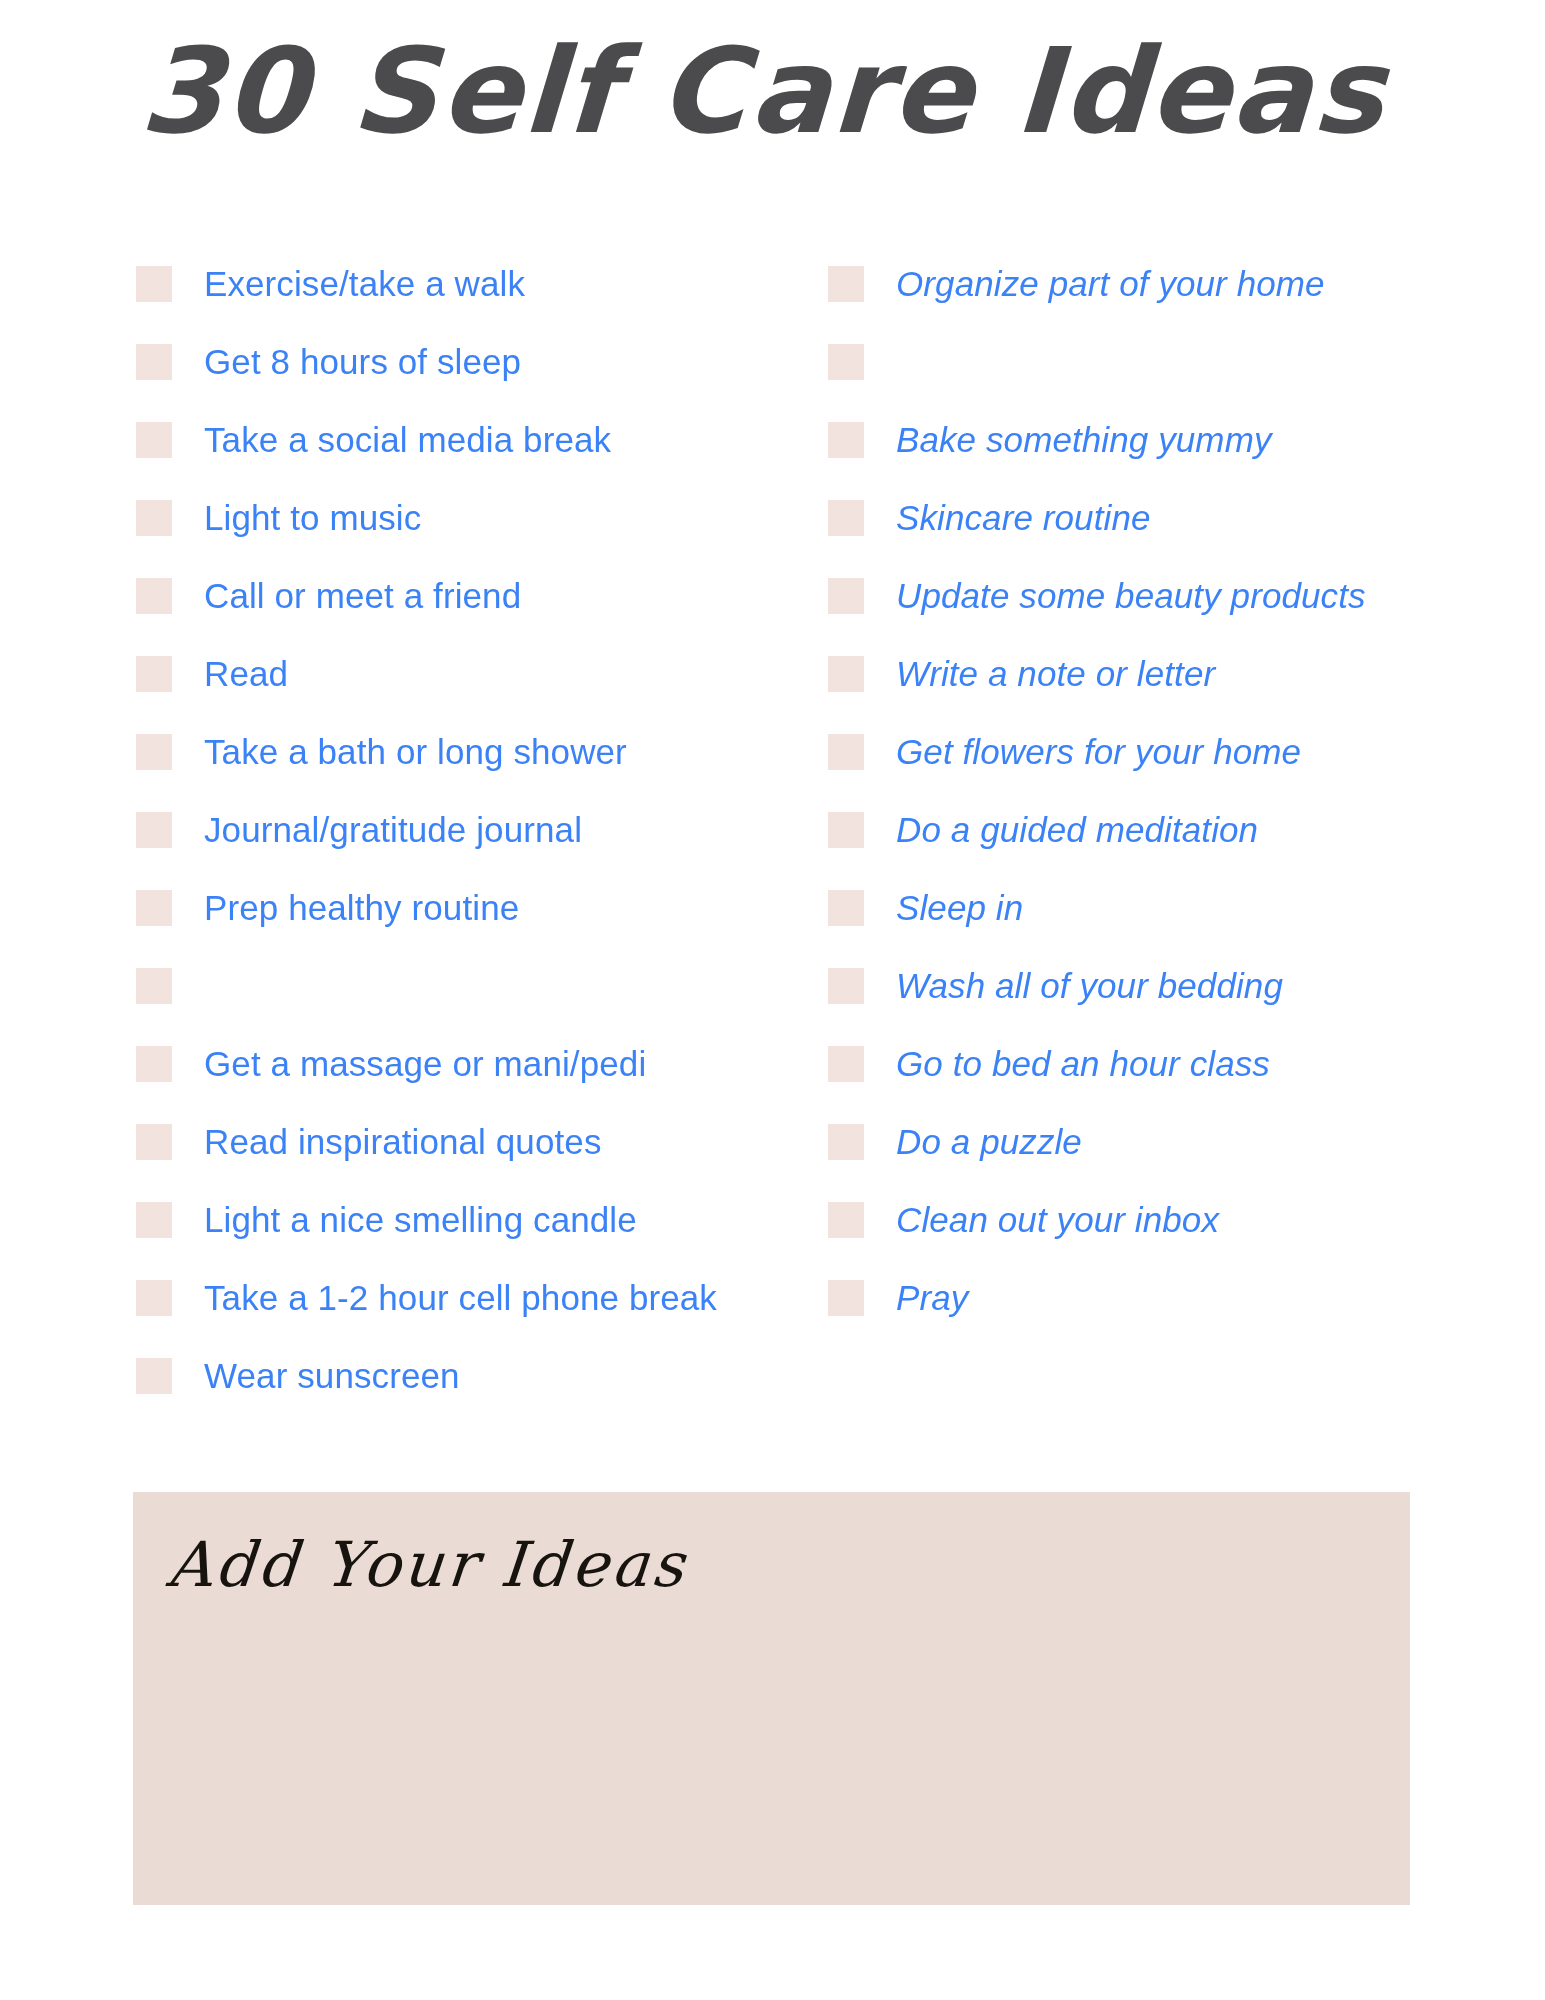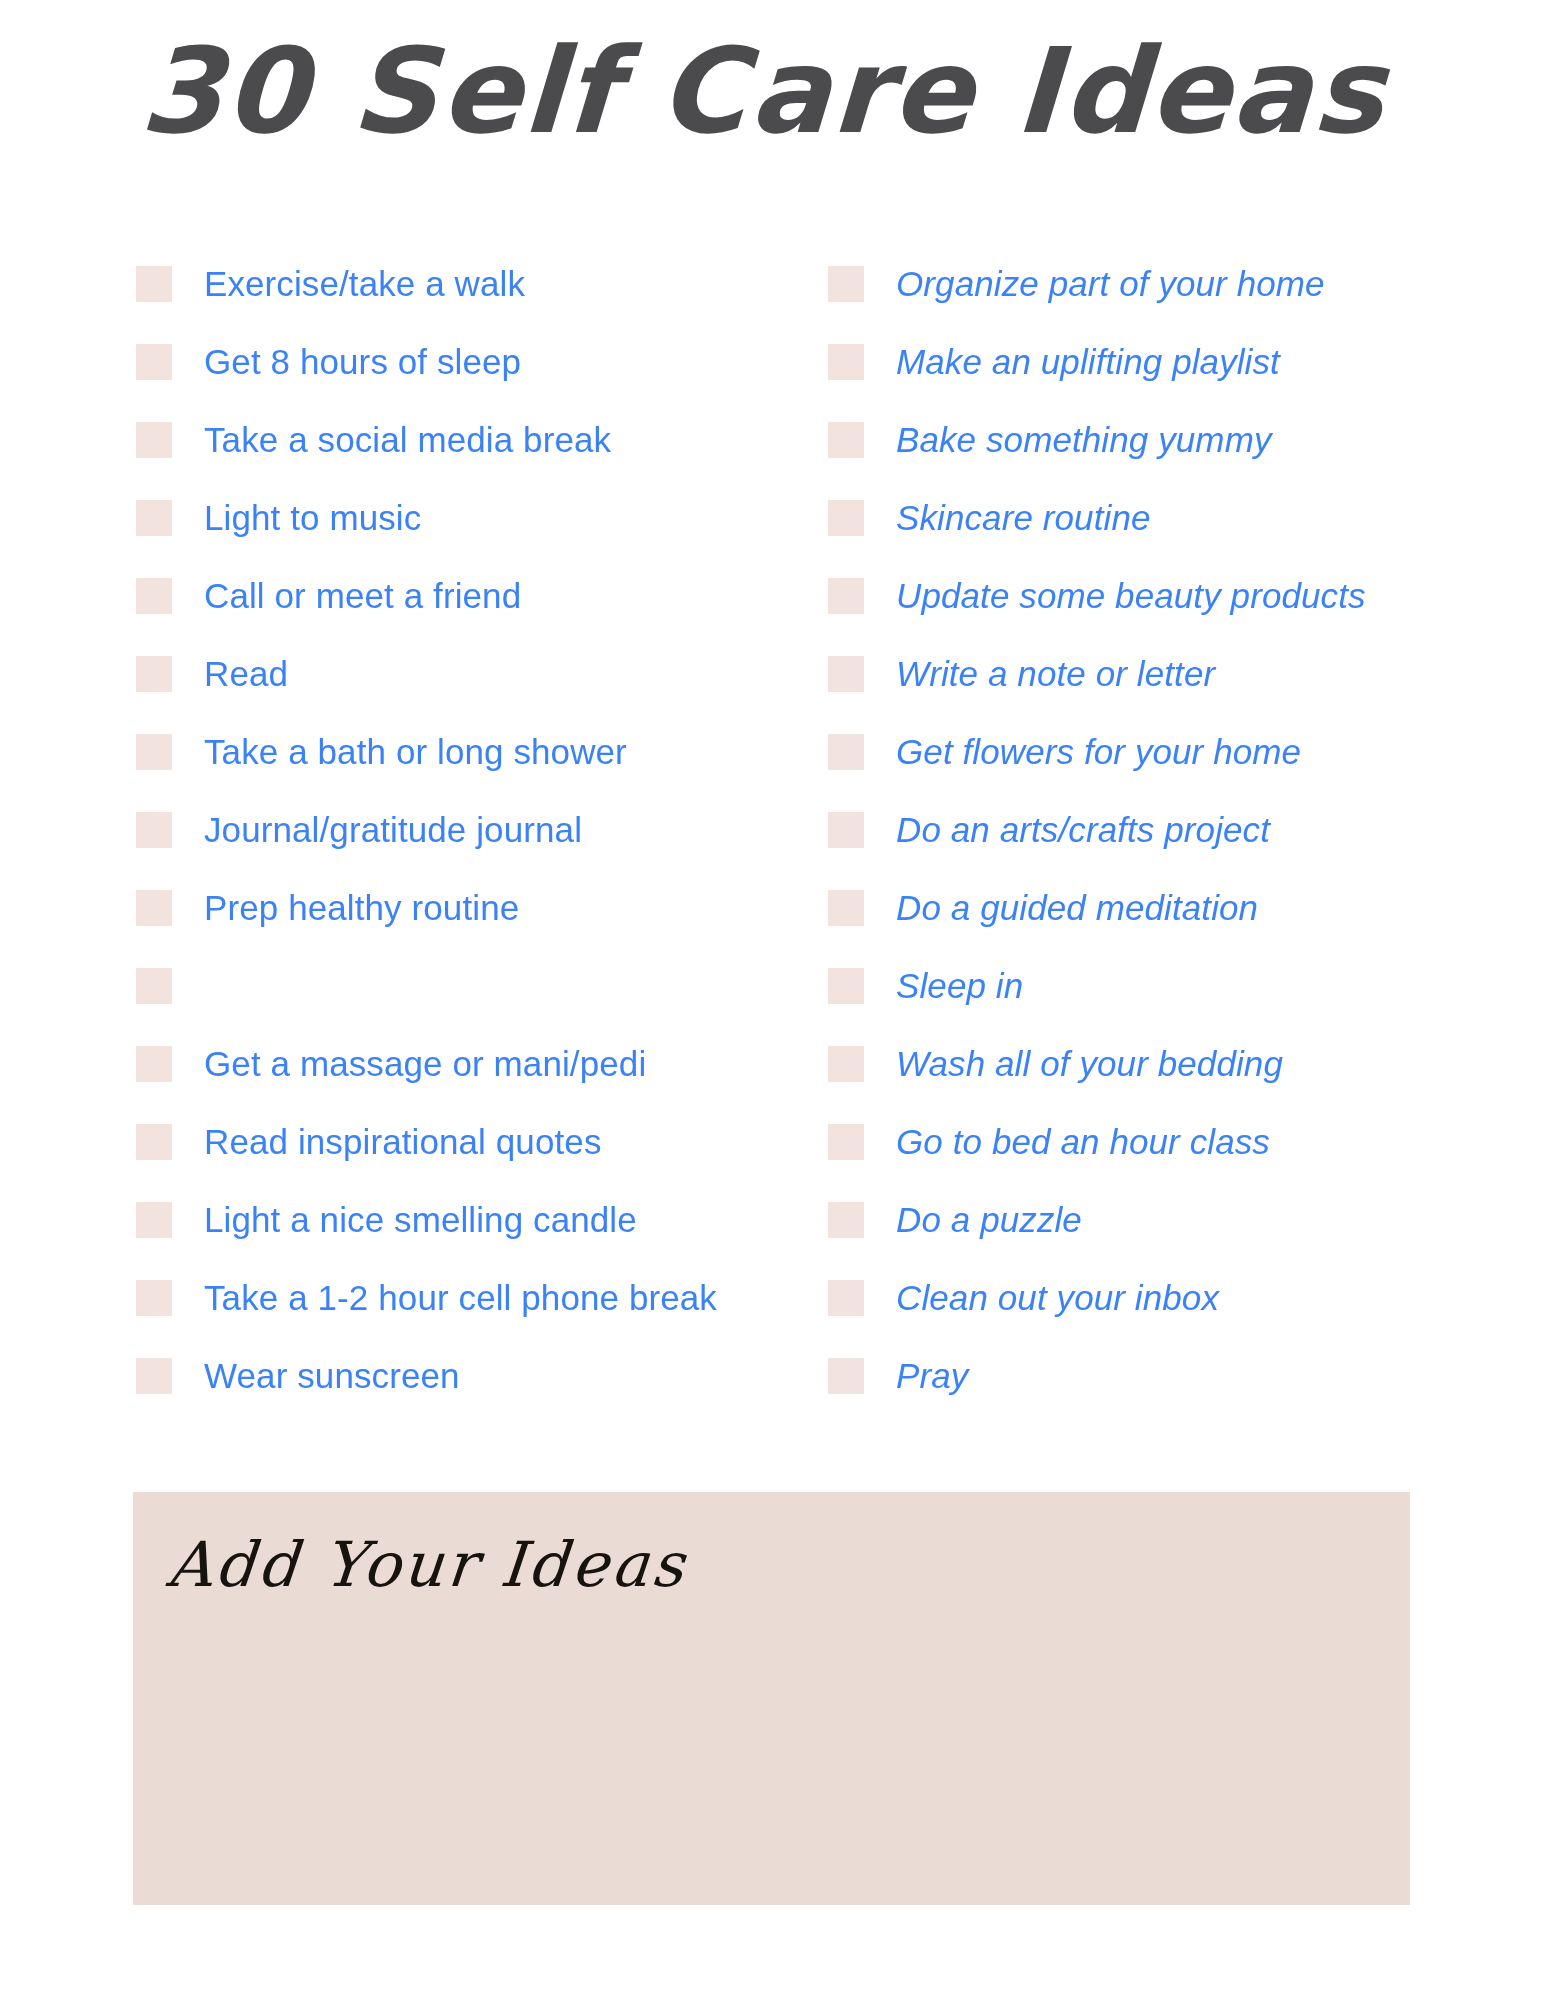--- a/index.html
+++ b/index.html
@@ -183,45 +183,40 @@
           <span class="item-label">Wear sunscreen</span>
         </div>
       </div>
     <div class="col col-right">
         <div class="item">
           <span class="checkbox"></span>
           <span class="item-label">Organize part of your home</span>
         </div>
         <div class="item">
           <span class="checkbox"></span>
-          <span class="item-label">Make an uplifting playlist</span>
         </div>
         <div class="item">
           <span class="checkbox"></span>
           <span class="item-label">Bake something yummy</span>
         </div>
         <div class="item">
           <span class="checkbox"></span>
           <span class="item-label">Skincare routine</span>
         </div>
         <div class="item">
           <span class="checkbox"></span>
           <span class="item-label">Update some beauty products</span>
         </div>
         <div class="item">
           <span class="checkbox"></span>
           <span class="item-label">Write a note or letter</span>
         </div>
         <div class="item">
           <span class="checkbox"></span>
           <span class="item-label">Get flowers for your home</span>
-        </div>
-        <div class="item">
-          <span class="checkbox"></span>
-          <span class="item-label">Do an arts/crafts project</span>
         </div>
         <div class="item">
           <span class="checkbox"></span>
           <span class="item-label">Do a guided meditation</span>
         </div>
         <div class="item">
           <span class="checkbox"></span>
           <span class="item-label">Sleep in</span>
         </div>
         <div class="item">

